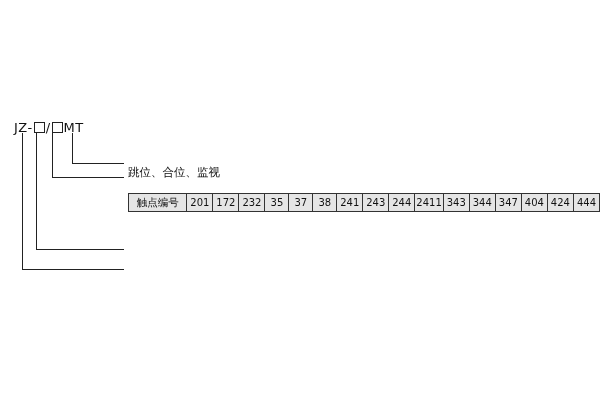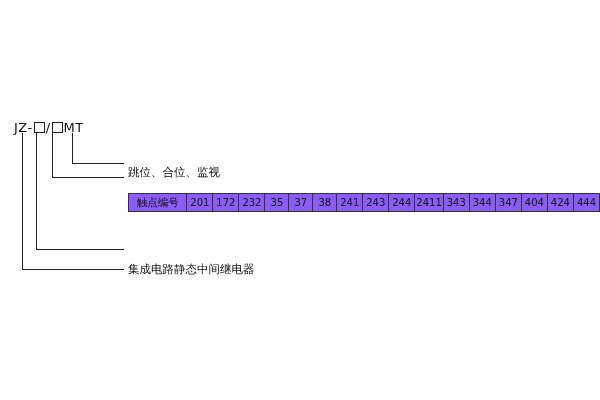--- a/index.html
+++ b/index.html
@@ -70,21 +70,21 @@
   table.contacts {
     border-collapse: collapse;
     font-size: 10px;
   }
   table.contacts td {
     border: 1px solid #333;
     text-align: center;
     vertical-align: middle;
     height: 17px;
     padding: 0 1px;
-    background: #8b5cf6;
+    background: #e5e5e5;
     font-size: 10px;
     white-space: nowrap;
   }
   table.contacts td.head {
     width: 56px;
     padding: 0 3px;
     font-size: 10.5px;
     text-align: center;
   }
   table.contacts td.val {
@@ -111,21 +111,20 @@
   <div class="vline" style="left:52px; top:133px; height:45px;"></div>
   <div class="hline" style="left:52px; top:177px; width:72px;"></div>
 
   <div class="vline" style="left:36px; top:133px; height:117px;"></div>
   <div class="hline" style="left:36px; top:249px; width:88px;"></div>
 
   <div class="vline" style="left:22px; top:133px; height:137px;"></div>
   <div class="hline" style="left:22px; top:269px; width:102px;"></div>
 
   <div class="label" style="left:128px; top:157px;margin-top:9px;">跳位、合位、监视</div>
-  <div class="label" style="left:128px; top:263px;">集成电路静态中间继电器</div>
 
   <div class="tbl-wrap">
     <table class="contacts">
       <tbody>
         <tr>
           <td class="head">触点编号</td>
           <td class="val">201</td>
           <td class="val">172</td>
           <td class="val">232</td>
           <td class="val">35</td>

